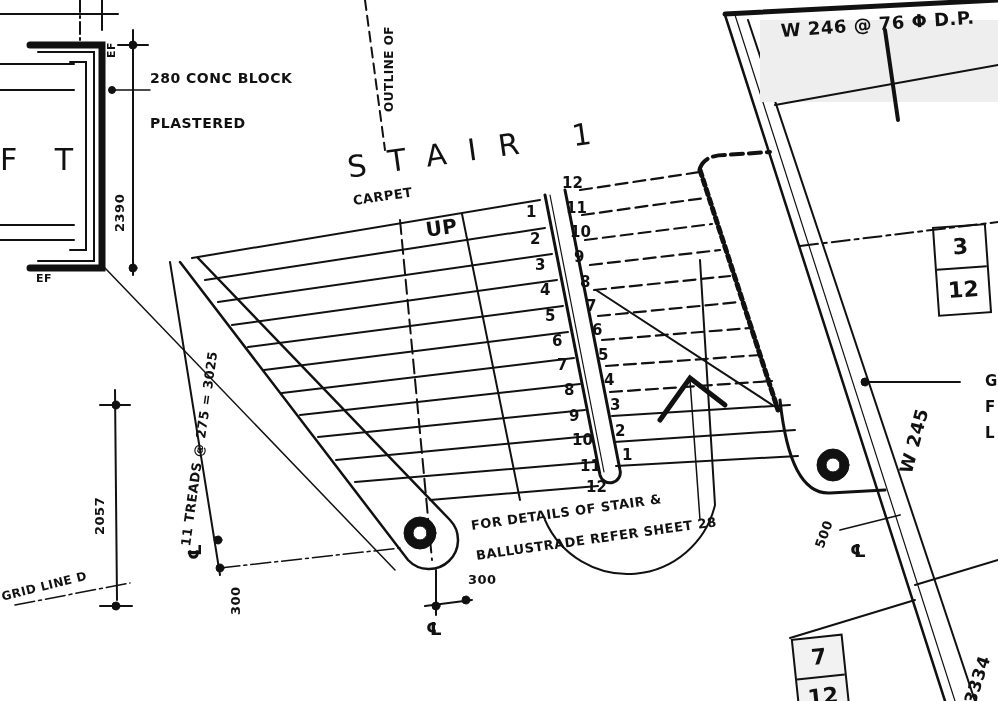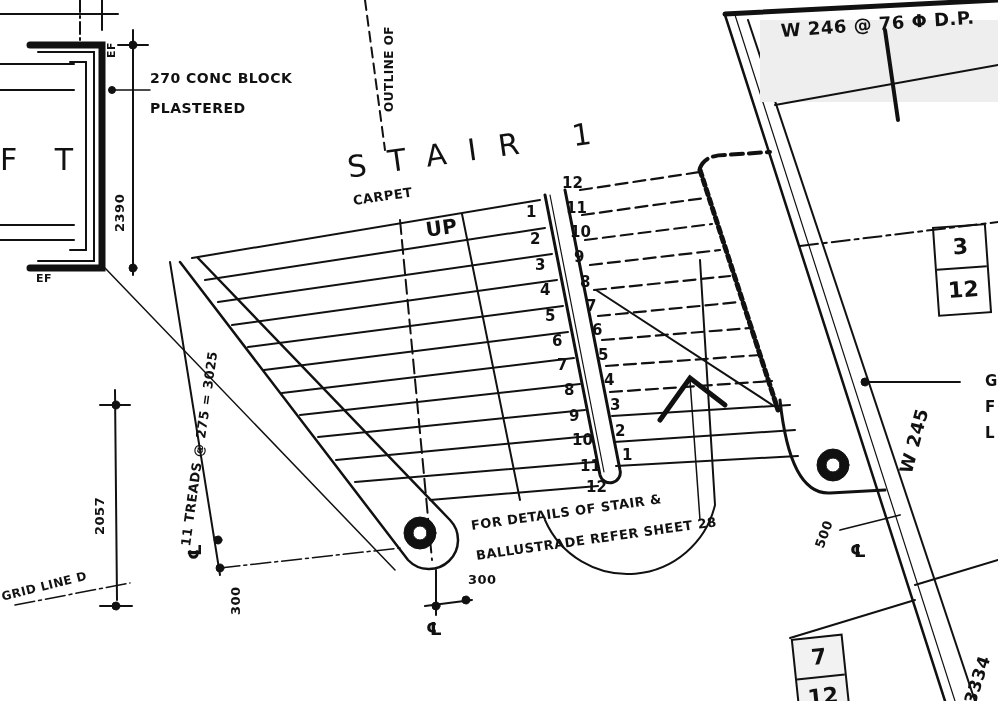--- a/index.html
+++ b/index.html
@@ -122,22 +122,22 @@
     <line x1="425" y1="606" x2="472" y2="600" stroke-width="2"></line>
     <circle cx="436" cy="606" r="4" fill="#111"></circle>
     <circle cx="466" cy="600" r="4" fill="#111"></circle>
   </g>
 </svg>
 
 <div class="lbl big" style="left:345px;top:150px;transform:rotate(-8deg);">STAIR 1</div>
 <div class="lbl hand" style="left:352px;top:193px;transform:rotate(-8deg);font-size:13px;">CARPET</div>
 <div class="lbl hand" style="left:424px;top:218px;transform:rotate(-8deg);font-size:20px;">UP</div>
 <div class="lbl" style="left:0px;top:142px;font-size:30px;letter-spacing:14px;">F T</div>
-<div class="lbl hand" style="left:150px;top:70px;">270 CONC BLOCK</div>
-<div class="lbl hand" style="left:150px;top:100px;">PLASTERED</div>
+<div class="lbl hand" style="left:150px;top:70px;">280 CONC BLOCK</div>
+<div class="lbl hand" style="left:150px;top:115px;">PLASTERED</div>
 <div class="lbl hand" style="left:105px;top:58px;transform:rotate(-90deg);font-size:11px;">EF</div>
 <div class="lbl hand" style="left:36px;top:272px;font-size:11px;">EF</div>
 <div class="lbl hand" style="left:382px;top:112px;transform:rotate(-90deg);font-size:12px;">OUTLINE OF</div>
 <div class="lbl hand" style="left:780px;top:20px;transform:rotate(-4deg);font-size:18px;">W 246 @ 76 Φ D.P.</div>
 <div class="lbl hand" style="left:895px;top:470px;transform:rotate(-75deg);font-size:18px;">W 245</div>
 <div class="lbl hand" style="left:960px;top:700px;transform:rotate(-72deg);font-size:17px;">3334</div>
 <div class="lbl hand" style="left:985px;top:372px;font-size:15px;">G</div>
 <div class="lbl hand" style="left:985px;top:398px;font-size:15px;">F</div>
 <div class="lbl hand" style="left:985px;top:424px;font-size:15px;">L</div>
 <div class="lbl hand" style="left:0px;top:590px;transform:rotate(-14deg);font-size:12px;">GRID LINE D</div>

